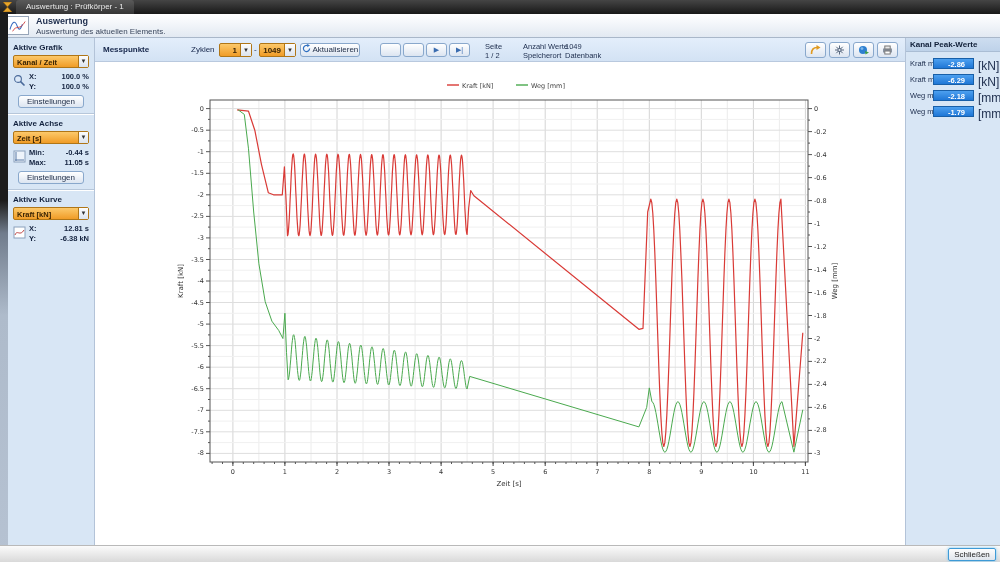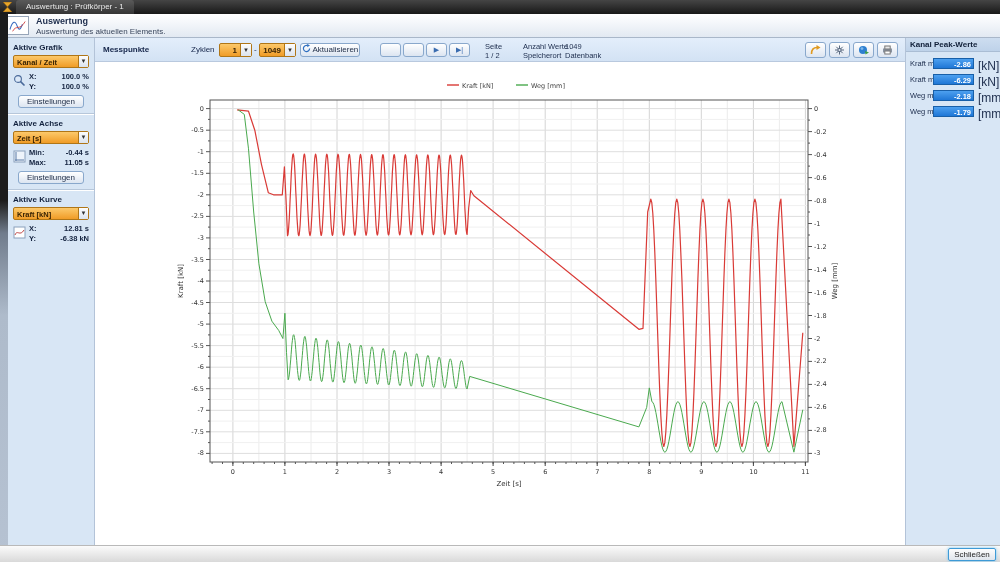--- a/index.html
+++ b/index.html
@@ -69,21 +69,21 @@
   .g-row { display:flex; justify-content:space-between; font-weight:bold; font-size:7.5px; line-height:10px; }
   .g-btn { display:block; margin:1px auto; width:66px; height:13px; line-height:11px; }
 
   
   #peak-hdr { height:14px; background:linear-gradient(#cdddf0,#bed2e9); border-bottom:1px solid #aabdd4;
     font-size:8px; font-weight:bold; color:#101f38; padding:2px 4px 0 4px; }
   .pk-row { position:relative; height:16px; }
   .pk-label { position:absolute; left:4px; top:4px; font-size:7.5px; color:#1c2c4c; }
   .pk-box { position:absolute; left:27px; top:3px; width:41px; height:11px;
     background:linear-gradient(#4da0f0,#1f77d6); border:1px solid #185fa8;
-    color:#fff; font-size:7.5px; font-weight:bold; text-align:right; padding:1px 2px 0 0; }
+    color:#fff; font-size:7.5px; font-weight:bold; text-align:right; padding:1px 8px 0 0; }
   .pk-unit { position:absolute; left:72px; top:4px; font-size:12px; color:#1c2c4c; }
 
   
   #bottombar { position:absolute; left:0; top:545px; width:1000px; height:17px;
     background:linear-gradient(#fbfbfb,#d9d9d9); border-top:1px solid #b9b9b9; }
   #btn-close { position:absolute; right:4px; top:2px; width:48px; height:13px; line-height:11px;
     border:1px solid #3e9ad6; box-shadow:0 0 3px #6cc4f5; background:linear-gradient(#fdfdfd,#dfe5ec);
     border-radius:2px; font-size:8px; color:#222; text-align:center; }
 
   svg text { font-family:"DejaVu Sans", sans-serif; }

